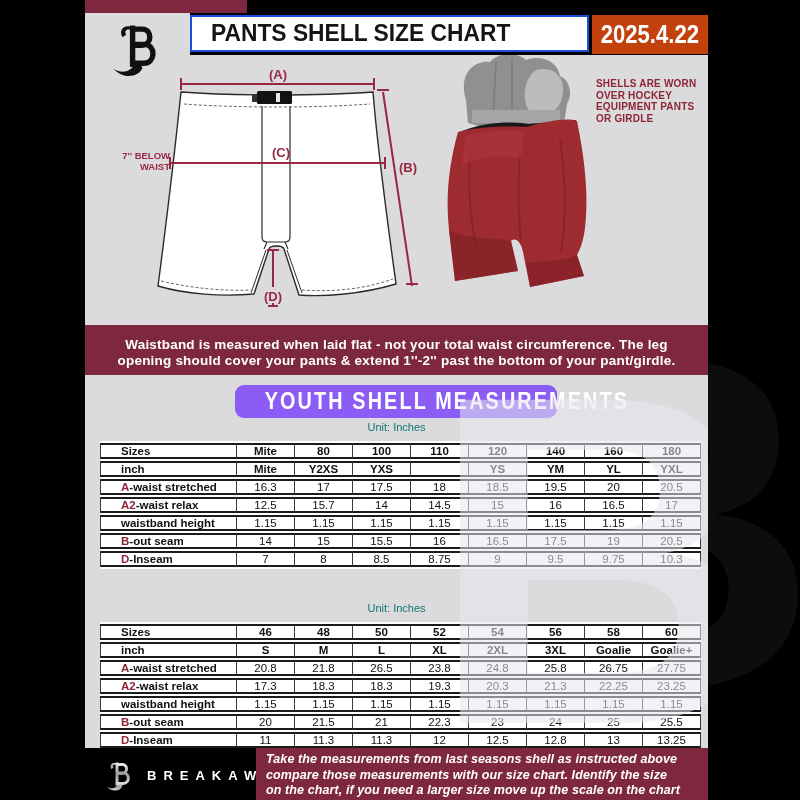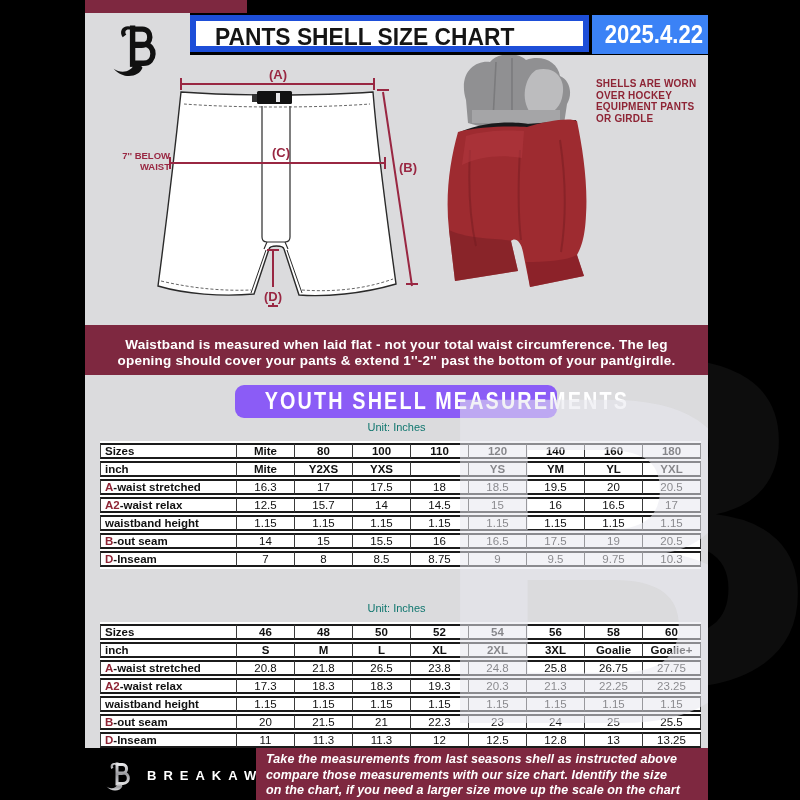--- a/index.html
+++ b/index.html
@@ -8,25 +8,25 @@
 
   
   .top-strip{position:absolute;left:85px;top:0;width:162px;height:13px;background:#7e2840;}
 
   
   .panel{position:absolute;left:85px;top:13px;width:623px;height:735px;background:#dbdbdd;overflow:hidden;}
 
   
   .header-band{position:absolute;left:105px;top:0;width:518px;height:42px;background:#000;}
   .title-box{position:absolute;left:105px;top:2px;width:399px;height:37px;background:#fff;
-             border:6px solid #1d4ed8;box-sizing:border-box;}
+             border:2px solid #1d4ed8;box-sizing:border-box;}
   .title-box .t{display:inline-block;padding-left:20px;line-height:31px;font-size:24px;font-weight:600;
                 color:#151515;transform:scaleX(.95);transform-origin:left center;white-space:nowrap;}
-  .date-box{position:absolute;left:507px;top:2px;width:124px;height:39px;background:#3b82f6;
-            text-align:center;}
+  .date-box{position:absolute;left:507px;top:2px;width:124px;height:39px;background:#c2410c;
+            text-align:left;}
   .date-box .t{display:inline-block;line-height:39px;font-size:26px;font-weight:700;color:#fff;
                transform:scaleX(.85);letter-spacing:0px;}
   .logo-main{position:absolute;left:26px;top:3px;width:54px;height:64px;}
 
   
   .diagram{position:absolute;left:15px;top:47px;width:330px;height:255px;}
   .photo{position:absolute;left:355px;top:42px;width:185px;height:250px;}
   .photo-note{position:absolute;left:511px;top:65px;width:120px;color:#8e2435;
               font-size:10px;font-weight:700;line-height:11.5px;letter-spacing:.2px;}
 
@@ -41,21 +41,21 @@
   .sec-banner .t{display:inline-block;line-height:33px;font-size:23px;font-weight:700;color:#fff;
                  letter-spacing:2.5px;transform:scaleX(.86);white-space:nowrap;}
   .unit{position:absolute;left:0;width:623px;text-align:center;font-size:11px;color:#0f766e;}
 
   
   .meas{position:absolute;left:15px;border-collapse:separate;border-spacing:0 2px;width:601px;
         table-layout:fixed;background:#fff;}
   .meas td{height:12px;border-top:2px solid #1b1b1b;border-bottom:2px solid #1b1b1b;
            border-right:1px solid #3a3a3a;font-size:11.5px;text-align:center;padding:0;
            color:#111;background:#fff;overflow:hidden;white-space:nowrap;}
-  .meas td:first-child{border-left:1px solid #3a3a3a;text-align:left;padding-left:4px;font-weight:700;}
+  .meas td:first-child{border-left:1px solid #3a3a3a;text-align:left;padding-left:20px;font-weight:700;}
   .meas tr.hdr td{font-weight:700;}
   .meas .pfx{color:#8e2435;font-weight:700;}
 
   
   .watermark{position:absolute;right:-60px;top:360px;font-size:470px;font-weight:700;line-height:.8;
              color:rgba(232,232,238,.55);pointer-events:none;z-index:40;}
   .watermark-dark{position:absolute;left:708px;top:330px;width:92px;height:440px;overflow:hidden;
                   pointer-events:none;}
   .watermark-dark span{display:block;margin-left:-235px;font-size:480px;font-weight:700;line-height:.8;
                   color:rgba(255,255,255,.05);}

